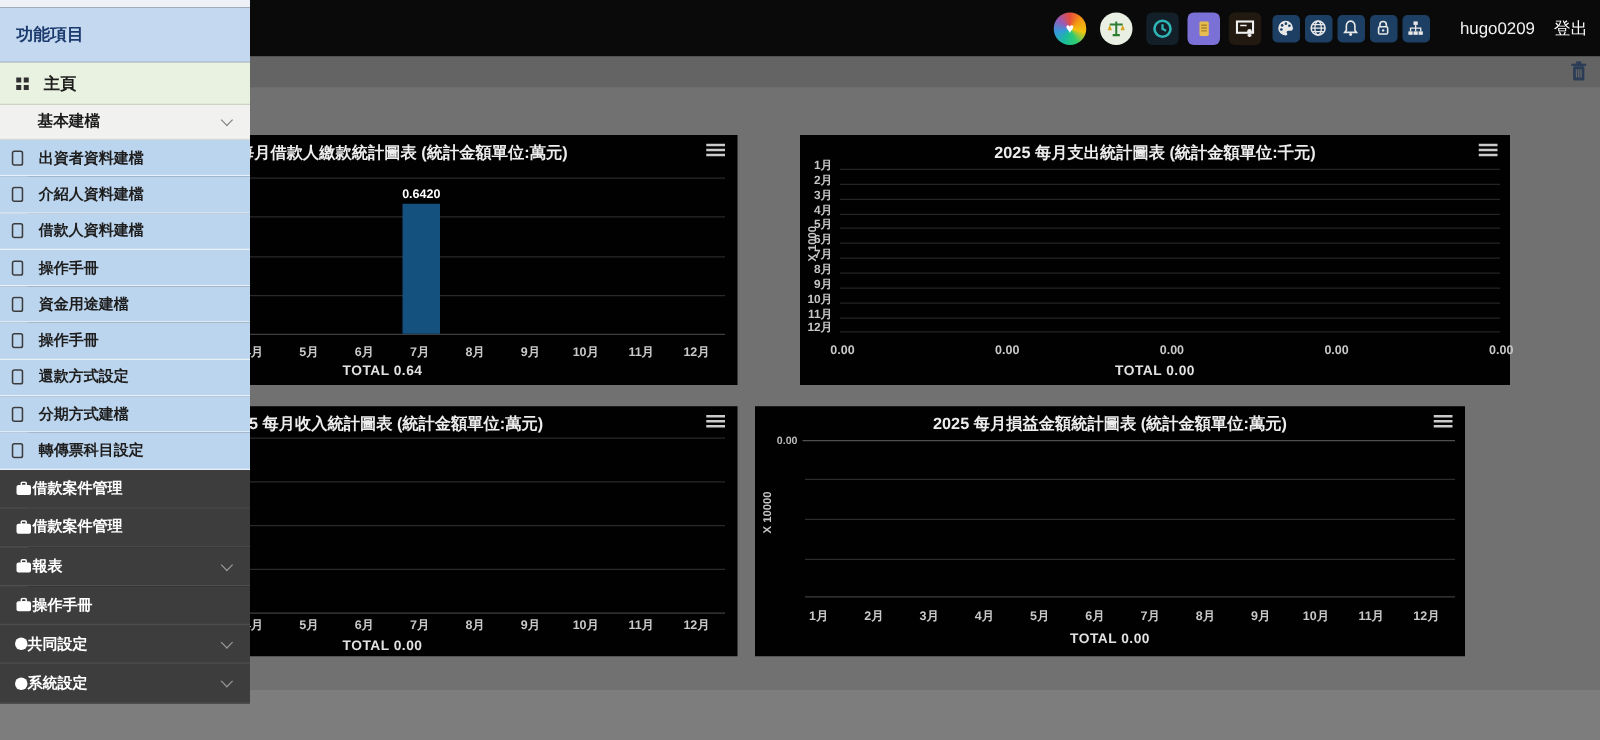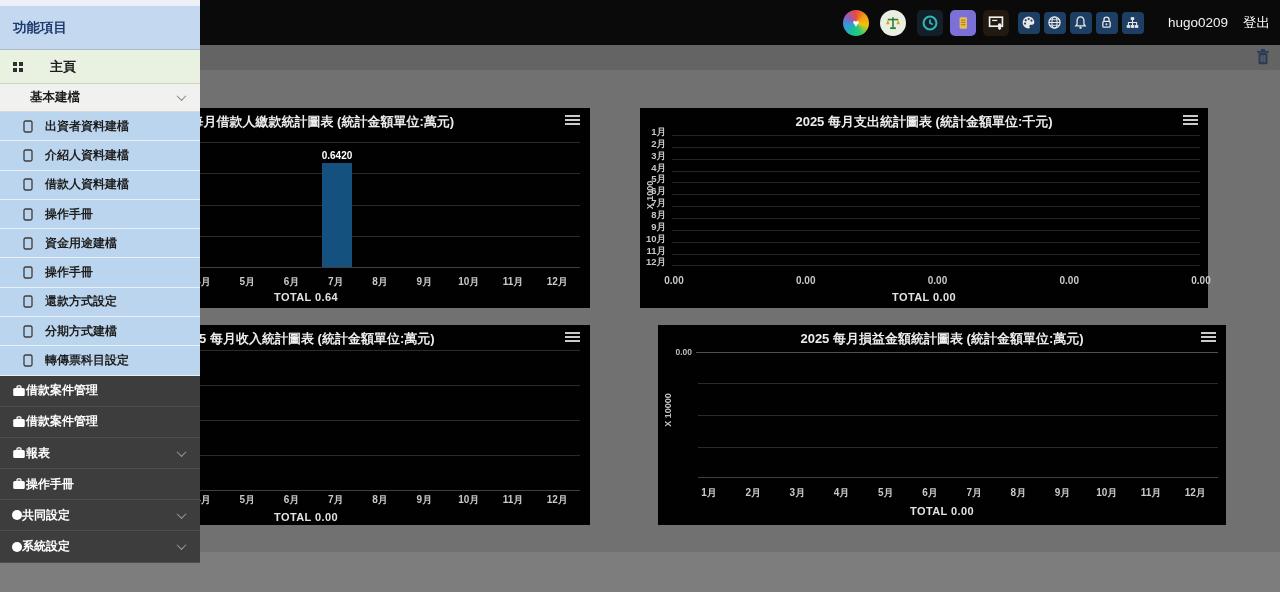--- a/index.html
+++ b/index.html
@@ -28,21 +28,21 @@
 
   
   .content { position:absolute; left:0; top:70px; width:1280px; height:482px; background:#717171; z-index:1; }
   .content-bottom { position:absolute; left:0; top:552px; width:1280px; height:40px; background:#7d7d7d; }
 
   
   .panel { position:absolute; width:568px; height:200px; background:#010101; z-index:2; }
   .p1 { left:22px;  top:108px; }
   .p2 { left:640px; top:108px; }
   .p3 { left:22px;  top:325px; }
-  .p4 { left:658px; top:325px; }
+  .p4 { left:604px; top:325px; }
   .chart-title { position:absolute; top:5px; left:0; right:0; text-align:center; font-weight:bold; font-size:13px; color:#ededed; white-space:nowrap; }
   .hamburger { position:absolute; top:7px; right:10px; cursor:pointer; }
   .hamburger i { display:block; width:15px; height:2px; background:#cbcbcb; margin-bottom:2px; }
   .hline { position:absolute; left:26px; right:10px; height:1px; background:#2a2a2a; }
   .axis-x { position:absolute; left:26px; right:10px; height:1px; background:#3f3f3f; }
   .ticks { position:absolute; left:0; right:0; height:12px; }
   .tick { position:absolute; transform:translateX(-50%); font-weight:bold; font-size:10px; color:#c9c9c9; white-space:nowrap; top:0; }
   .total { position:absolute; left:0; right:0; top:183px; text-align:center; font-weight:bold; font-size:11px; color:#e2e2e2; letter-spacing:0.4px; }
   .bar { position:absolute; left:300px; width:30px; top:55px; height:104px; }
   .bar-label { position:absolute; left:315px; top:42px; transform:translateX(-50%); font-weight:bold; font-size:10px; color:#fff; }
@@ -53,23 +53,23 @@
   .zero-label { position:absolute; left:8px; width:26px; top:22px; text-align:right; font-weight:bold; font-size:8.5px; color:#bdbdbd; }
   .zero-line { position:absolute; left:38px; right:8px; top:27px; height:1px; background:#4f4f4f; }
 
   
   .sidebar { position:absolute; left:0; top:0; width:200px; height:592px; z-index:10; display:flex; flex-direction:column; }
   .sb-top { height:6px; background:#edf1f7; flex:none; }
   .sb-header { height:44px; flex:none; background:#c4d8ef; border-bottom:1px solid #a9bacd; display:flex; align-items:center; padding-left:13px; font-weight:bold; font-size:13.5px; color:#1c3a6e; }
   .sb-row { display:flex; align-items:center; flex:none; cursor:pointer; }
   .sb-home { height:34px; background:#e9f1e0; border-bottom:1px solid #ccd4c5; padding-left:12px; font-weight:bold; font-size:13px; color:#1c1c1c; }
   .sb-group { height:28px; background:#f1f1ef; border-bottom:1px solid #d9d9d5; padding-left:30px; font-weight:bold; font-size:12.5px; color:#1c1c1c; }
-  .sb-sub { height:29.3px; background:#bcd5ee; border-bottom:1px solid rgba(255,255,255,0.65); padding-left:23px; font-weight:bold; font-size:12px; color:#1e1e1e; }
+  .sb-sub { height:29.3px; background:#bcd5ee; border-bottom:1px solid rgba(255,255,255,0.65); padding-left:9px; font-weight:bold; font-size:12px; color:#1e1e1e; }
   .sb-dark { height:31.17px; background:#3d3d3d; border-bottom:1px solid #4e4e4e; padding-left:12px; font-weight:bold; font-size:12px; color:#ffffff; }
-  .sb-home .txt { margin-left:26px; }
+  .sb-home .txt { margin-left:11px; }
   .sb-sub .txt { margin-left:12px; }
   .sb-dark .txt { }
   .chev { margin-left:auto; margin-right:15px; width:7px; height:7px; border-right:1.6px solid #838383; border-bottom:1.6px solid #838383; transform:rotate(45deg) translate(-1px,-1px); flex:none; }
   .chev.dark { border-color:#9c9c9c; }
   .dot-icon { width:10px; height:10px; border-radius:50%; background:#fff; flex:none; }
   svg { display:block; }
 </style>
 </head>
 <body>
 

